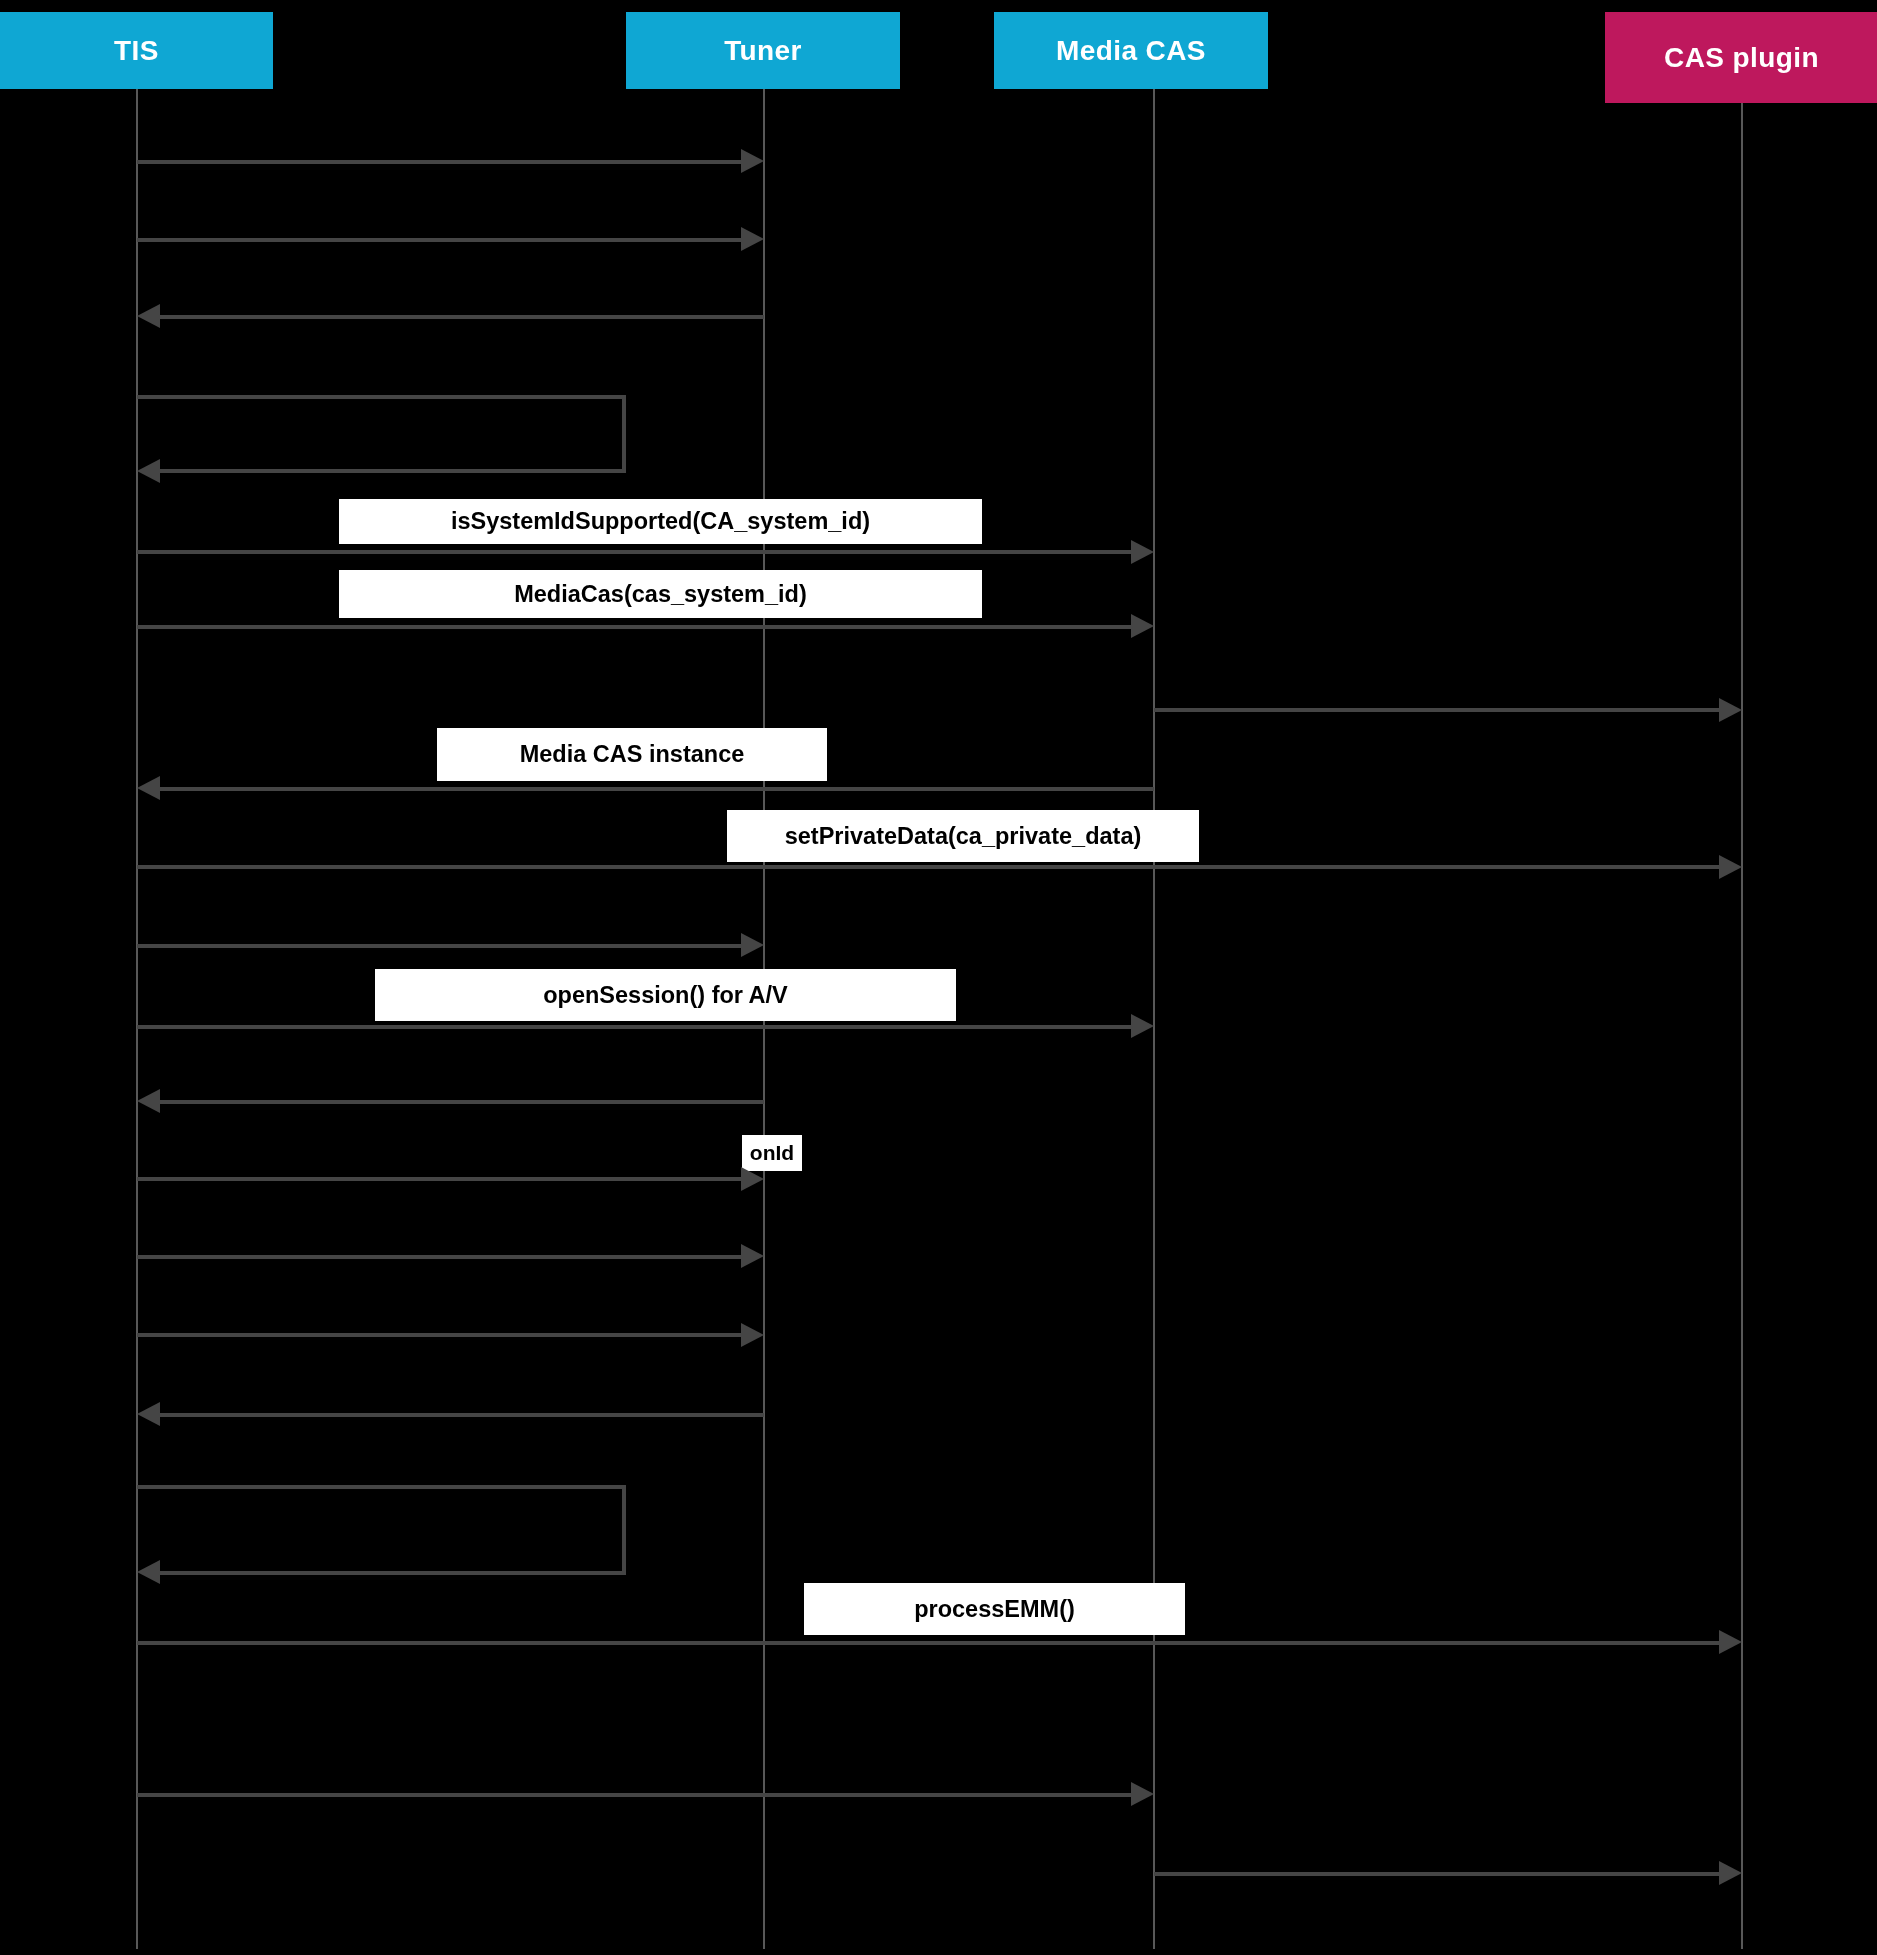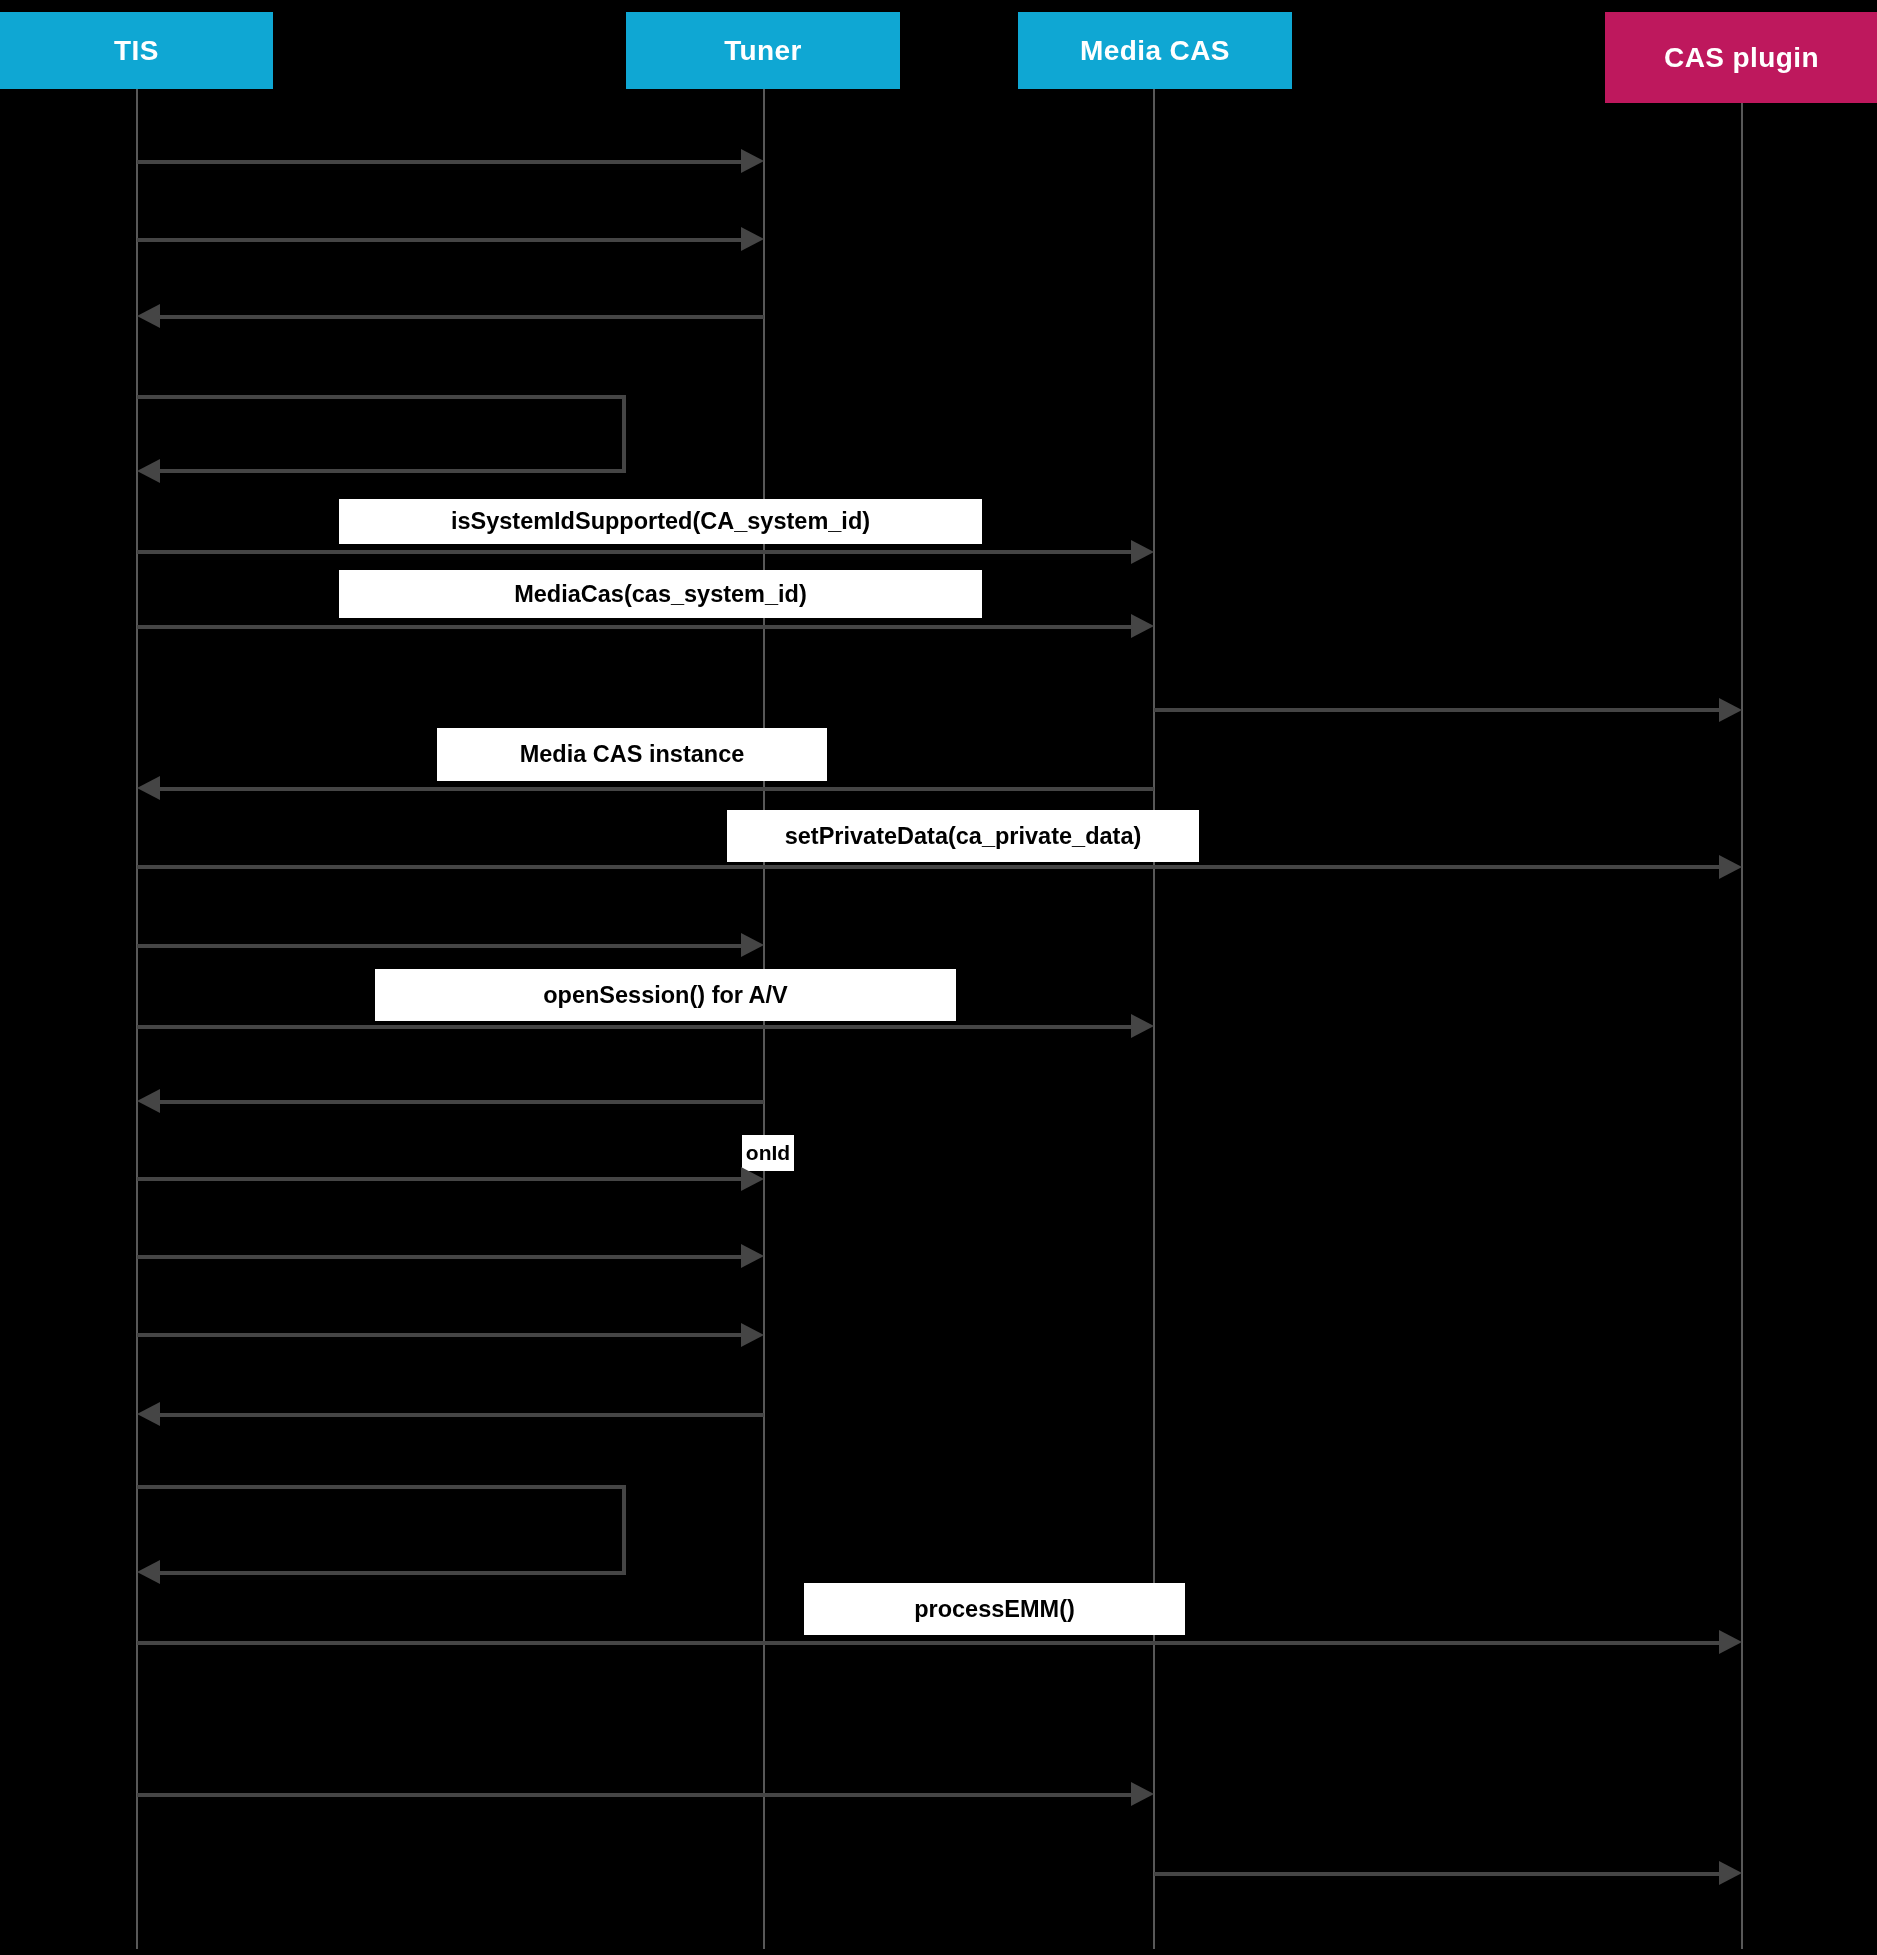--- a/index.html
+++ b/index.html
@@ -63,21 +63,21 @@
     <div class="lifeline" style="left: 136px; top: 77px; height: 1872px; background: rgb(88, 88, 88);"></div>
     <div class="lifeline" style="left: 763px; top: 77px; height: 1872px; background: rgb(88, 88, 88);"></div>
     <div class="lifeline" style="left: 1153px; top: 77px; height: 1872px; background: rgb(88, 88, 88);"></div>
     <div class="lifeline" style="left: 1741px; top: 77px; height: 1872px; background: rgb(88, 88, 88);"></div>
     <div class="participant-box" style="left: 0px; width: 273px; top: 0px; height: 77px; background: rgb(15, 167, 211);">
       <span>TIS</span>
     </div>
     <div class="participant-box" style="left: 626px; width: 274px; top: 0px; height: 77px; background: rgb(15, 167, 211);">
       <span>Tuner</span>
     </div>
-    <div class="participant-box" style="left: 1018px; width: 274px; top: 0px; height: 77px; background: rgb(15, 167, 211);">
+    <div class="participant-box" style="left: 994px; width: 274px; top: 0px; height: 77px; background: rgb(15, 167, 211);">
       <span>Media CAS</span>
     </div>
     <div class="participant-box" style="left: 1605px; width: 273px; top: 0px; height: 91px; background: #be185d;">
       <span>CAS plugin</span>
     </div>
     <div class="participant-box" style="left: 0px; width: 273px; top: 1949px; height: 86px; background: rgb(15, 167, 211);"></div>
     <div class="participant-box" style="left: 626px; width: 274px; top: 1949px; height: 86px; background: rgb(15, 167, 211);"></div>
     <div class="participant-box" style="left: 1018px; width: 274px; top: 1949px; height: 86px; background: rgb(15, 167, 211);"></div>
     <div class="participant-box" style="left: 1605px; width: 273px; top: 1949px; height: 86px; background: rgb(15, 167, 211);"></div>
     <div class="msg-line" style="top: 160px; background: rgb(69, 69, 69); left: 137px; width: 607px;"></div>
@@ -114,21 +114,21 @@
     </div>
     <div class="msg-line" style="top: 944px; background: rgb(69, 69, 69); left: 137px; width: 607px;"></div>
     <div class="msg-head" style="top: 933px; left: 741px; border-left: 23px solid rgb(69, 69, 69);"></div>
     <div class="msg-line" style="top: 1025px; background: rgb(69, 69, 69); left: 137px; width: 997px;"></div>
     <div class="msg-head" style="top: 1014px; left: 1131px; border-left: 23px solid rgb(69, 69, 69);"></div>
     <div class="msg-label" style="left: 375px; top: 969px; width: 581px; height: 52px; background: rgb(255, 255, 255); color: rgb(0, 0, 0);">
       <span>openSession() for A/V</span>
     </div>
     <div class="msg-line" style="top: 1100px; background: rgb(69, 69, 69); left: 157px; width: 607px;"></div>
     <div class="msg-head" style="top: 1089px; left: 137px; border-right: 23px solid rgb(69, 69, 69);"></div>
-    <div class="chip" style="left: 742px; top: 1135px; width: 52px; height: 36px; background: rgb(255, 255, 255); color: rgb(0, 0, 0);">
+    <div class="chip" style="left: 742px; top: 1135px; width: 60px; height: 36px; background: rgb(255, 255, 255); color: rgb(0, 0, 0);">
       <span>onId</span>
     </div>
     <div class="msg-line" style="top: 1177px; background: rgb(69, 69, 69); left: 137px; width: 607px;"></div>
     <div class="msg-head" style="top: 1167px; left: 741px; border-left: 23px solid rgb(69, 69, 69);"></div>
     <div class="msg-line" style="top: 1255px; background: rgb(69, 69, 69); left: 137px; width: 607px;"></div>
     <div class="msg-head" style="top: 1244px; left: 741px; border-left: 23px solid rgb(69, 69, 69);"></div>
     <div class="msg-line" style="top: 1333px; background: rgb(69, 69, 69); left: 137px; width: 607px;"></div>
     <div class="msg-head" style="top: 1323px; left: 741px; border-left: 23px solid rgb(69, 69, 69);"></div>
     <div class="msg-line" style="top: 1413px; background: rgb(69, 69, 69); left: 157px; width: 607px;"></div>
     <div class="msg-head" style="top: 1402px; left: 137px; border-right: 23px solid rgb(69, 69, 69);"></div>

